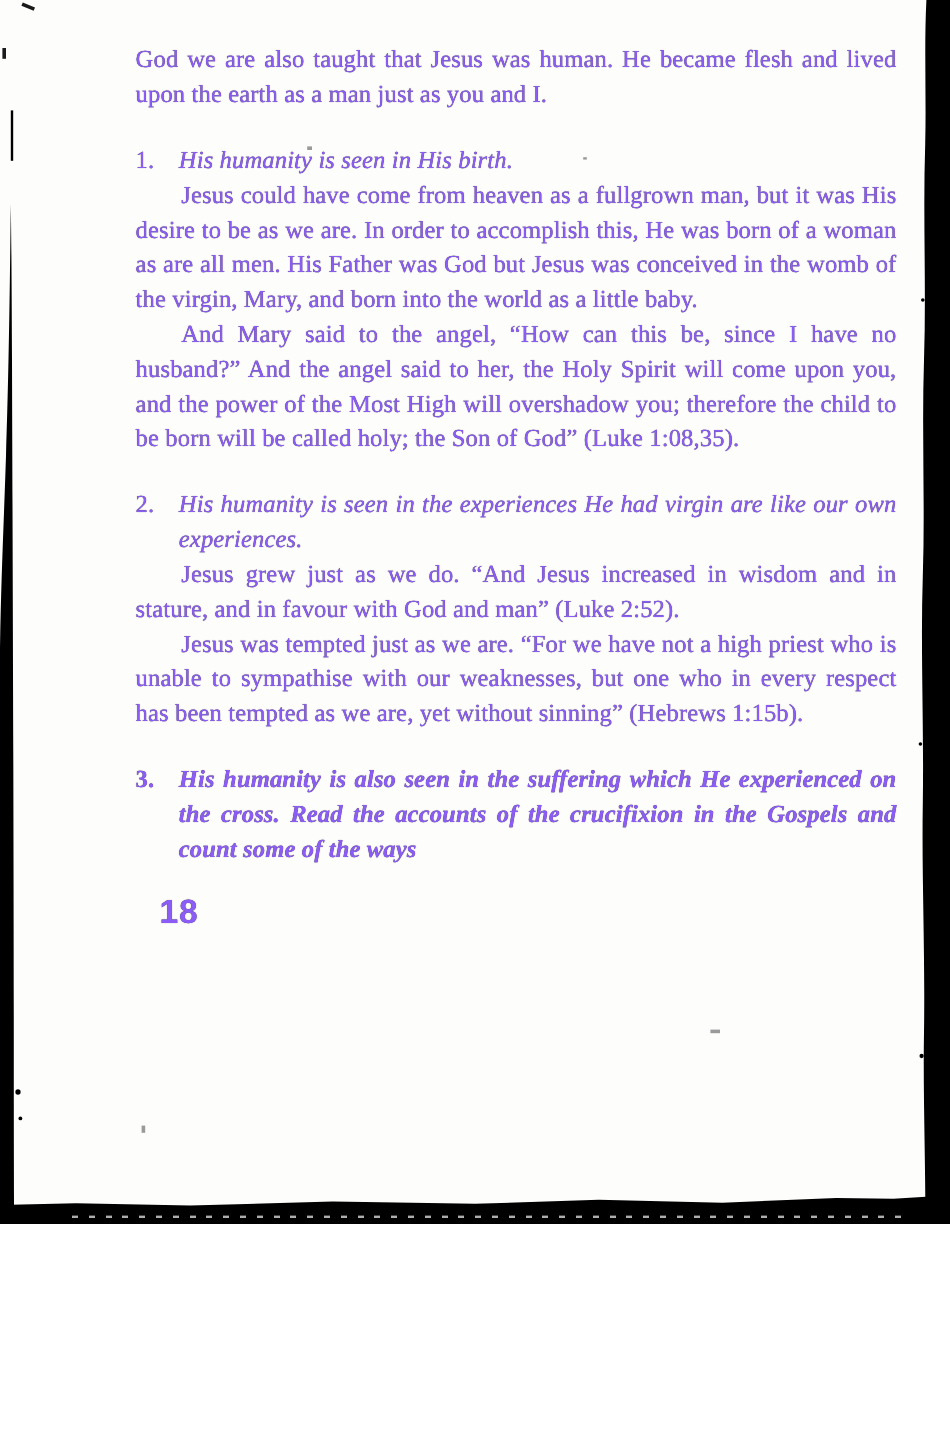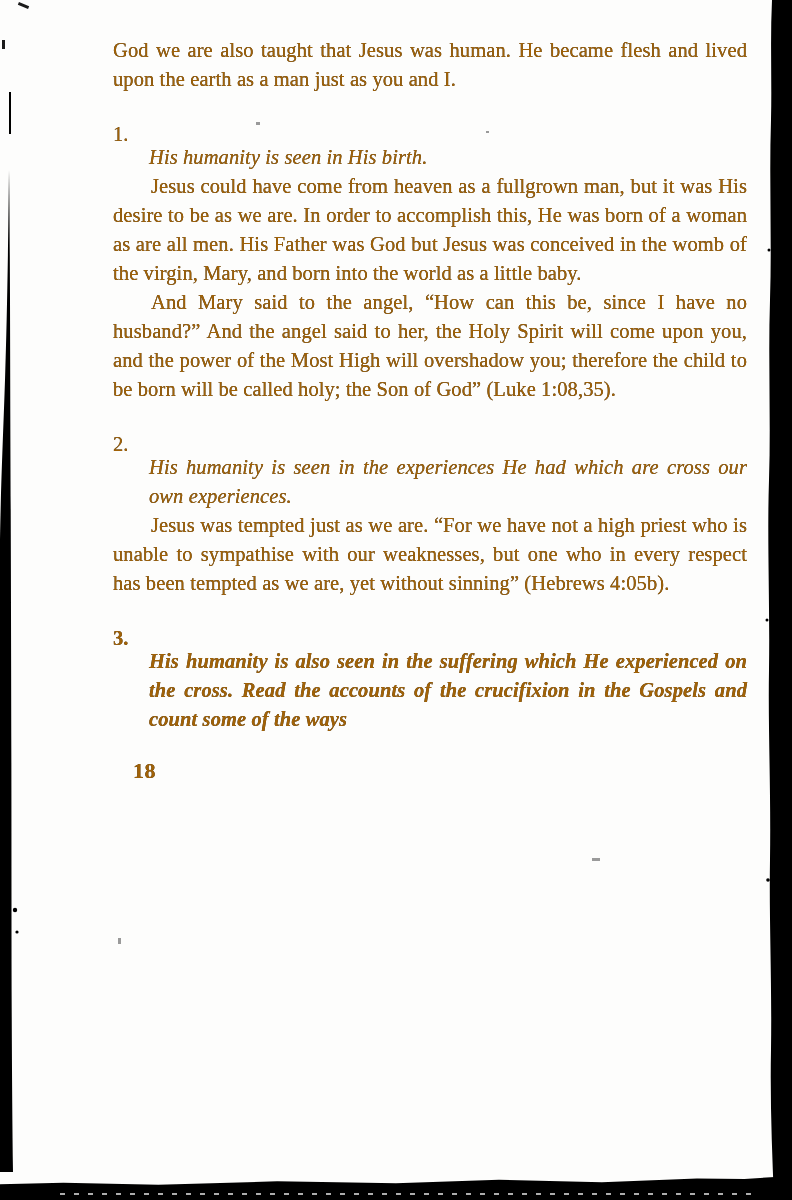--- a/index.html
+++ b/index.html
@@ -1,22 +1,22 @@
 <!DOCTYPE html>
 <html><head>
 <meta charset="utf-8">
 <style>
   html, body { margin:0; padding:0; background:#ffffff; }
   .page {
     position:relative;
-    width:792px; height:1200px;
+    width:792px; height:1020px;
     background:#fdfdfc;
     overflow:hidden;
     font-family:"Liberation Serif", serif;
-    color:#a16207;
+    color:#8b5cf6;
   }
   .text-block {
     position:absolute;
     left:113px; top:36px;
     width:634px;
     font-size:20.5px;
     line-height:29px;
     text-align:justify;
     text-shadow:0 0 0.6px rgba(0,0,0,0.85);
     letter-spacing:0.1px;
@@ -25,31 +25,30 @@
   .section { margin-top:26px; }
   .section-head { display:flex; }
   .section-number {
     flex:0 0 36px;
     width:36px;
   }
   .section-heading {
     flex:1;
     font-style:italic;
     text-align:justify;
-    margin-top:23px;
   }
   .section-3 .section-number,
   .section-3 .section-heading { font-weight:bold; }
   .body-para { margin:0; text-indent:38px; }
   .page-number {
     margin-top:22px;
     margin-left:20px;
-    font-family:Liberation Serif, serif;
+    font-family:Liberation Sans, sans-serif;
     font-weight:bold;
-    font-size:22px;
+    font-size:28px;
     letter-spacing:0.5px;
   }
   .artifact { position:absolute; pointer-events:none; }
   .edge-left { left:0; top:0; }
   .edge-right { right:0; top:0; }
   .edge-bottom {
     left:0; bottom:0; width:792px; height:24px;
     background:#000;
     clip-path:polygon(0 34%, 8% 28%, 20% 36%, 35% 22%, 50% 30%, 63% 16%, 76% 26%, 88% 10%, 94% 12%, 100% 0, 100% 100%, 0 100%);
   }
@@ -103,23 +102,24 @@
         <span class="section-number">1.</span>
         <span class="section-heading">His humanity is seen in His birth.</span>
       </div>
       <p class="body-para">Jesus could have come from heaven as a fullgrown man, but it was His desire to be as we are. In order to accomplish this, He was born of a woman as are all men. His Father was God but Jesus was conceived in the womb of the virgin, Mary, and born into the world as a little baby.</p>
       <p class="body-para">And Mary said to the angel, “How can this be, since I have no husband?” And the angel said to her, the Holy Spirit will come upon you, and the power of the Most High will overshadow you; therefore the child to be born will be called holy; the Son of God” (Luke 1:08,35).</p>
     </div>
 
     <div class="section section-2">
       <div class="section-head">
         <span class="section-number">2.</span>
-        <span class="section-heading">His humanity is seen in the experiences He had which are cross our own experiences.</span>
+        <span class="section-heading">His humanity is seen in the experiences He had virgin are like our own experiences.</span>
       </div>
-      <p class="body-para">Jesus was tempted just as we are. “For we have not a high priest who is unable to sympathise with our weaknesses, but one who in every respect has been tempted as we are, yet without sinning” (Hebrews 4:05b).</p>
+      <p class="body-para">Jesus grew just as we do. “And Jesus increased in wisdom and in stature, and in favour with God and man” (Luke 2:52).</p>
+      <p class="body-para">Jesus was tempted just as we are. “For we have not a high priest who is unable to sympathise with our weaknesses, but one who in every respect has been tempted as we are, yet without sinning” (Hebrews 1:15b).</p>
     </div>
 
     <div class="section section-3">
       <div class="section-head">
         <span class="section-number">3.</span>
         <span class="section-heading">His humanity is also seen in the suffering which He experienced on the cross. Read the accounts of the crucifixion in the Gospels and count some of the ways</span>
       </div>
     </div>
 
     <div class="page-number">18</div>

